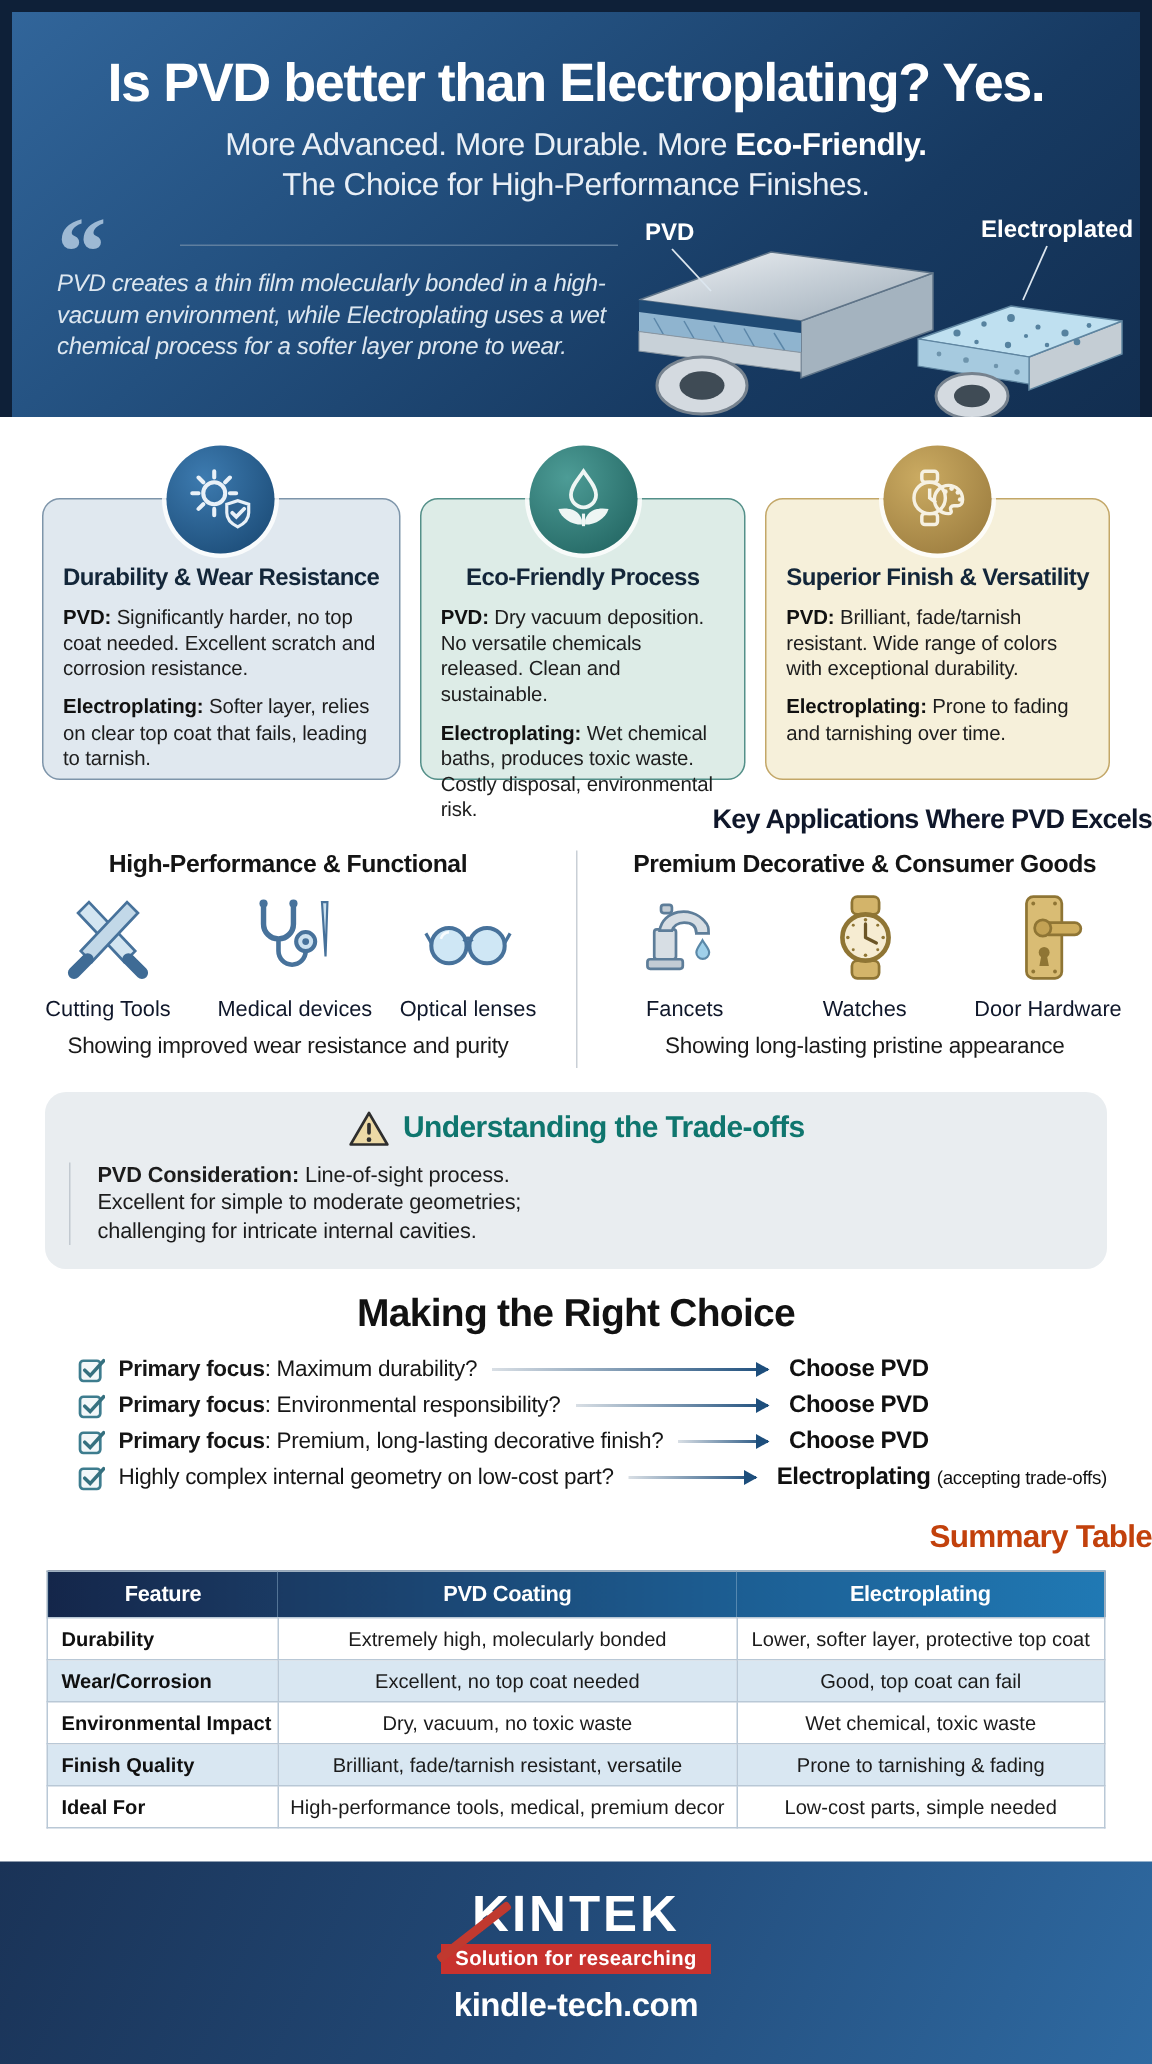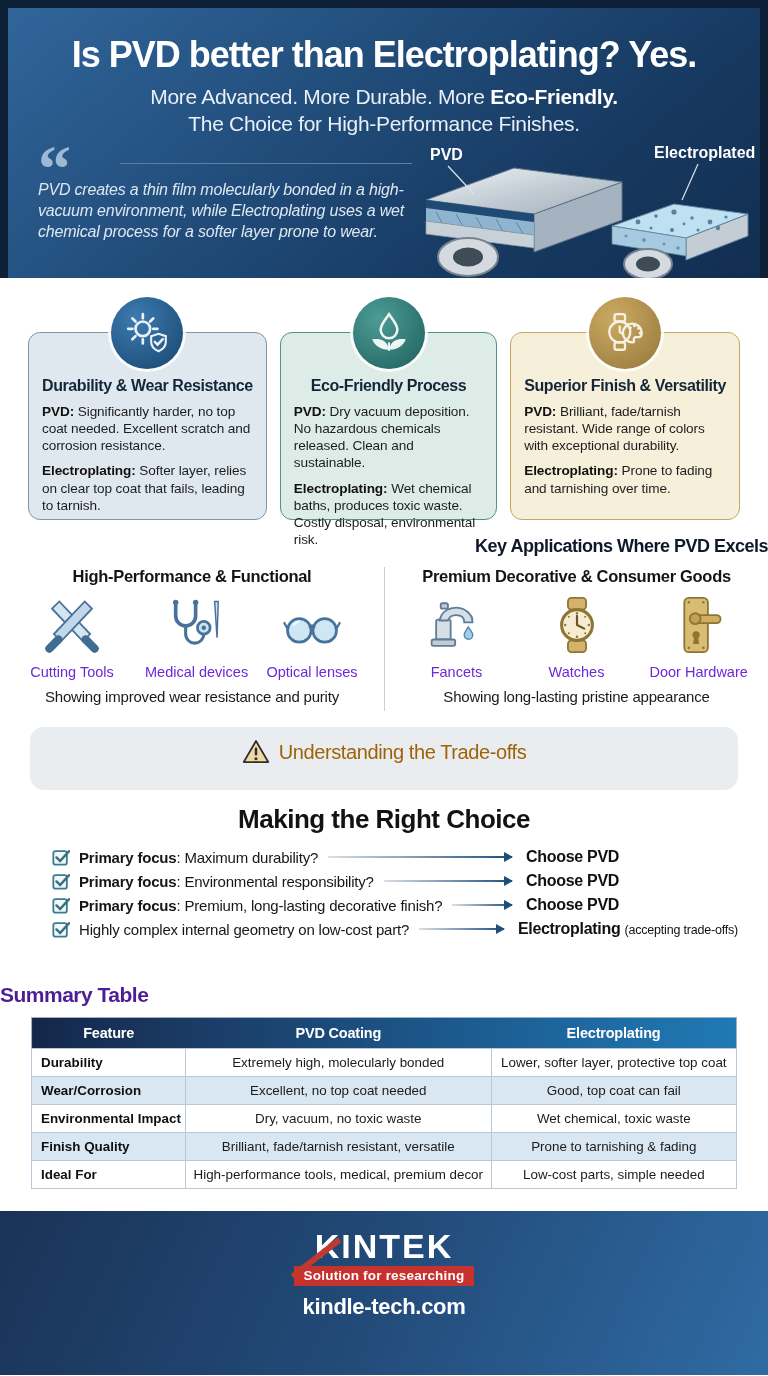--- a/index.html
+++ b/index.html
@@ -37,47 +37,47 @@
 
   
   .apps { background:#fff; padding-top:16px; }
   .apps-h { text-align:right; font-size:18px; font-weight:700; color:#0f172a; letter-spacing:-0.5px; }
   .apps-cols { display:flex; margin-top:10px; }
   .apps-col { width:50%; padding-bottom:6px; }
   .apps-col.right { border-left:1px solid #c9cfd6; }
   .a-title { text-align:center; font-size:16.5px; font-weight:700; color:#141414; letter-spacing:-0.3px; }
   .a-icons { display:flex; justify-content:center; gap:26px; margin-top:10px; align-items:flex-end; }
   .a-item { width:94px; text-align:center; }
-  .a-label { font-size:14.5px; color:#6d28d9; margin-top:6px; white-space:nowrap; }
+  .a-label { font-size:14.5px; color:#0f172a; margin-top:6px; white-space:nowrap; }
   .a-cap { text-align:center; font-size:15px; color:#1a1a1a; margin-top:8px; letter-spacing:-0.2px; }
 
   
   .trade { margin:16px 30px 0; background:#e9edf0; border-radius:14px; padding:12px 16px 16px; }
-  .t-head { display:flex; justify-content:center; align-items:flex-end; gap:9px; font-size:20px; font-weight:400; color:#a16207; letter-spacing:-0.4px; }
+  .t-head { display:flex; justify-content:center; align-items:center; gap:9px; font-size:20px; font-weight:700; color:#0f766e; letter-spacing:-0.4px; }
   .t-cols { display:flex; margin-top:10px; }
   .t-col { width:50%; padding:0 16px 0 14px; font-size:14.5px; line-height:1.26; color:#1c1c1c; letter-spacing:-0.1px; }
   .t-col.right { border-left:1px solid #c2c9d0; padding-left:18px; }
 
   
   .choice { padding-top:14px; background:#fff; }
   .ch-h { text-align:center; font-size:26px; font-weight:700; color:#121212; letter-spacing:-0.5px; }
   .ch-rows { margin:10px 30px 0 52px; }
   .ch-row { display:flex; align-items:center; height:24px; }
   .ch-box { flex:0 0 auto; margin-right:9px; display:flex; }
   .ch-q { flex:0 0 auto; font-size:15px; color:#161616; letter-spacing:-0.2px; white-space:nowrap; }
   .ch-q b { font-weight:700; }
   .ch-arrow { flex:1 1 auto; height:2px; margin:0 14px 0 10px; background:linear-gradient(90deg,#d9dfe5,#1d4e7c); position:relative; min-width:18px; }
   .ch-arrow::after { content:""; position:absolute; right:-1px; top:-4px; border-left:9px solid #1d4e7c;
      border-top:5px solid transparent; border-bottom:5px solid transparent; }
   .ch-res { flex:0 0 212px; font-size:16px; font-weight:700; color:#101010; letter-spacing:-0.3px; white-space:nowrap; }
   .ch-res .note { font-weight:400; font-size:12.5px; letter-spacing:-0.2px; }
 
   
   .summary { padding-top:16px; background:#fff; }
-  .s-h { text-align:left; font-size:21px; font-weight:700; color:#4c1d95; letter-spacing:-0.5px;margin-top:26px; }
+  .s-h { text-align:right; font-size:21px; font-weight:700; color:#c2410c; letter-spacing:-0.5px; }
   table { border-collapse:collapse; margin:10px auto 0; width:706px; border:1px solid #9fb0c0; }
   th { color:#fff; font-size:14.5px; font-weight:700; padding:7px 4px; letter-spacing:-0.2px; }
   .th1 { width:21.5%; background:linear-gradient(90deg,#14264a,#1a3a63); }
   .th2 { width:43.5%; background:linear-gradient(90deg,#1a3a63,#1c5e93); }
   .th3 { width:35%;  background:linear-gradient(90deg,#1c5e93,#2079b4); }
   td { border:1px solid #b9c8d6; font-size:13.4px; padding:6px 4px; text-align:center; white-space:nowrap; overflow:hidden; color:#1b1b1b; }
   td.f { text-align:left; font-weight:700; padding-left:9px; color:#101010; }
   tr.alt { background:#d9e7f2; }
 
   
@@ -193,21 +193,21 @@
     <div class="card card-2">
       <div class="c-ic c-ic-2">
         <svg width="46" height="46" viewBox="0 0 44 44">
           <path d="M22 4 C18 10 14 14 14 19 a8 8 0 0 0 16 0 C30 14 26 10 22 4 Z" fill="none" stroke="#eef6f4" stroke-width="2.4"></path>
           <path d="M21 38 C14 38 8 34 6 28 c6 -1 13 0 15 7 Z" fill="#eef6f4"></path>
           <path d="M23 38 C30 38 36 34 38 28 c-6 -1 -13 0 -15 7 Z" fill="#eef6f4"></path>
           <path d="M22 31 v8" stroke="#eef6f4" stroke-width="2"></path>
         </svg>
       </div>
       <div class="c-title">Eco-Friendly Process</div>
-      <div class="c-p"><b>PVD:</b><span> Dry vacuum deposition. No hazardous chemicals released. Clean and sustainable.</span></div>
+      <div class="c-p"><b>PVD:</b><span> Dry vacuum deposition. No versatile chemicals released. Clean and sustainable.</span></div>
       <div class="c-p"><b>Electroplating:</b><span> Wet chemical baths, produces toxic waste. Costly disposal, environmental risk.</span></div>
     </div>
 
     <div class="card card-3">
       <div class="c-ic c-ic-3">
         <svg width="46" height="46" viewBox="0 0 44 44">
           <g stroke="#f6f1e2" fill="none" stroke-width="2.2">
             <rect x="12" y="4" width="10" height="7" rx="2"></rect>
             <rect x="12" y="31" width="10" height="7" rx="2"></rect>
             <circle cx="17" cy="21" r="10"></circle>
@@ -328,20 +328,21 @@
   <div class="trade">
     <div class="t-head">
       <svg width="28" height="25" viewBox="0 0 32 28">
         <path d="M16 2 L30 26 H2 Z" fill="#ecd9a6" stroke="#2e2e2e" stroke-width="2" stroke-linejoin="round"></path>
         <rect x="14.6" y="9.5" width="2.8" height="9" rx="1.4" fill="#2e2e2e"></rect>
         <circle cx="16" cy="22.3" r="1.8" fill="#2e2e2e"></circle>
       </svg>
       <span>Understanding the Trade-offs</span>
     </div>
     <div class="t-cols">
+      <div class="t-col right"><b>PVD Consideration:</b><span> Line-of-sight process. Excellent for simple to moderate geometries; challenging for intricate internal cavities.</span></div>
     </div>
   </div>
 
   <div class="choice">
     <div class="ch-h">Making the Right Choice</div>
     <div class="ch-rows">
 
       <div class="ch-row">
         <span class="ch-box">
             <svg width="18" height="18" viewBox="0 0 20 20">

